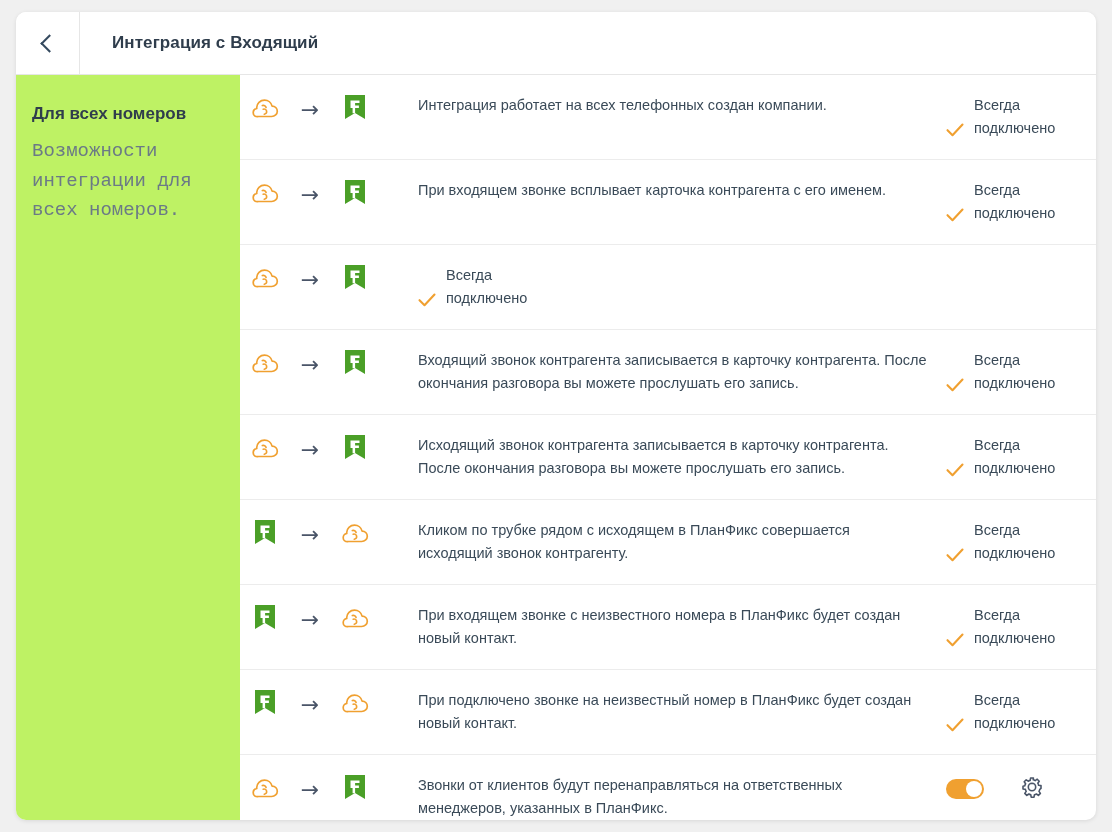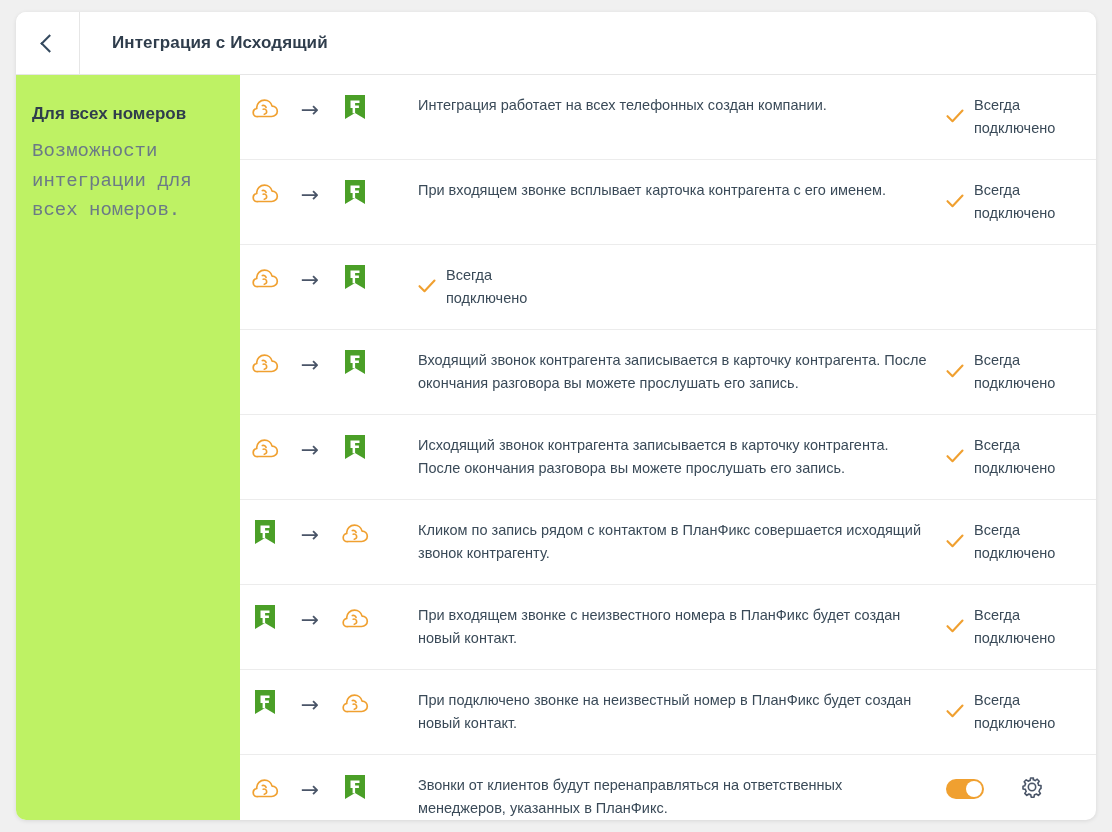--- a/index.html
+++ b/index.html
@@ -124,21 +124,21 @@
     font-size: 14.5px;
     color: #3a4a58;
     line-height: 1.62;
     padding-right: 18px;
     padding-top: 1px;
   }
   .status {
     width: 150px;
     flex: 0 0 150px;
     display: flex;
-    align-items: center;
+    align-items: flex-end;
     gap: 10px;
     padding-top: 1px;
   }
   .check {
     flex: 0 0 auto;
     margin-top: 1px;
   }
   .status-text {
     font-size: 14.5px;
     color: #3a4a58;
@@ -179,21 +179,21 @@
 </style>
 </head>
 <body>
 
 <div class="app">
 
   <div class="titlebar">
     <div class="back-btn">
       <span class="chev"></span>
     </div>
-    <div class="title">Интеграция с Исходящий</div>
+    <div class="title">Интеграция с Входящий</div>
   </div>
 
   <div class="body">
 
     <div class="sidebar">
       <h2>Для всех номеров</h2>
       <p>Возможности интеграции для всех номеров.</p>
     </div>
 
     <div class="list" id="rows-container">
@@ -336,21 +336,21 @@
             </span>
       <span class="arrow">→</span>
       <span class="ico">
               <svg class="cloud-svg" width="30" height="26" viewBox="0 0 30 26" xmlns="http://www.w3.org/2000/svg">
                 <path d="M8.5 19.5h13.2c3.1 0 5.6-2.3 5.6-5.2 0-2.8-2.3-5.1-5.2-5.2-.8-3.4-3.9-5.9-7.6-5.9-4.3 0-7.8 3.3-7.8 7.4 0 .3 0 .6.1.9-2.1.4-3.6 2.1-3.6 4.2 0 2.3 2 4 4.3 4z" fill="none" stroke="#f0a030" stroke-width="1.7" stroke-linejoin="round"></path>
                 <path d="M13.2 12.2c1.6-.5 3.1.4 3.4 1.8.3 1.4-.7 2.8-2.3 3.2" fill="none" stroke="#f0a030" stroke-width="1.6" stroke-linecap="round"></path>
                 <path d="M12.3 8.6c1.7-.6 3.4.3 3.8 1.9" fill="none" stroke="#f0a030" stroke-width="1.6" stroke-linecap="round"></path>
               </svg>
             </span>
     </div>
-    <div class="desc">Кликом по запись рядом с контактом в ПланФикс совершается исходящий звонок контрагенту.</div>
+    <div class="desc">Кликом по трубке рядом с исходящем в ПланФикс совершается исходящий звонок контрагенту.</div>
     <div class="status">
             <span class="check"><svg width="18" height="14" viewBox="0 0 18 14" xmlns="http://www.w3.org/2000/svg">
                 <path d="M1.5 7.2l5 5L16.5 1.5" fill="none" stroke="#f0a030" stroke-width="2.1" stroke-linecap="round" stroke-linejoin="round"></path>
               </svg></span>
             <span class="status-text">Всегда подключено</span>
           </div>
   </div>
 
   <div class="row">
     <div class="flow">

